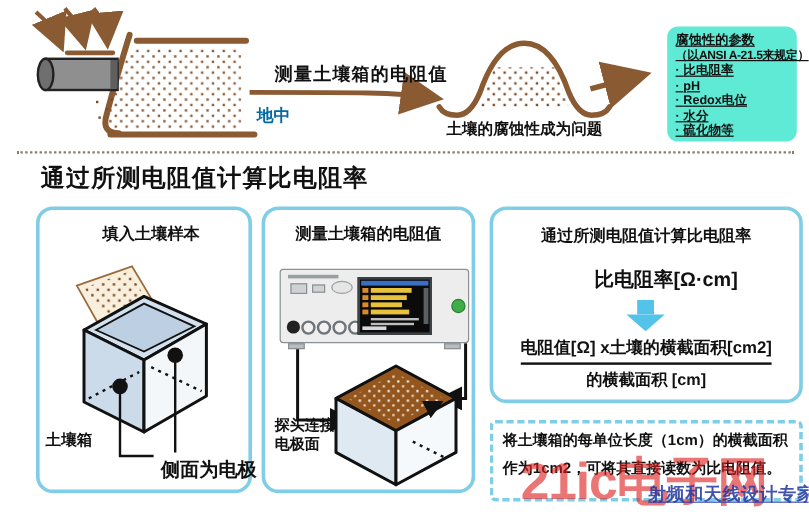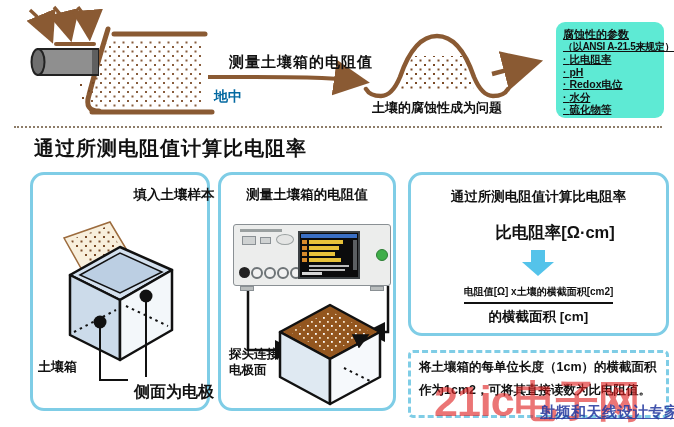--- a/index.html
+++ b/index.html
@@ -22,21 +22,21 @@
   
   .section-title{left:34px;top:135px;font-size:20px;font-weight:700;letter-spacing:1px;}
   
   .panel{background:#fff;border:3px solid #7fcde6;border-radius:14px;box-sizing:border-box;}
   .p1{left:30px;top:172px;width:180px;height:239px;}
   .p2{left:218px;top:172px;width:178px;height:239px;}
   .p3{left:408px;top:172px;width:261px;height:164px;}
   .p3note{left:408px;top:350px;width:261px;height:68px;border:3px dashed #7fcde6;
           border-radius:5px;box-sizing:border-box;background:#fff;}
   .panel-heading{font-size:13.5px;font-weight:700;text-align:center;}
-  .h1{left:30px;top:186px;width:192px;margin-left:48px;}
+  .h1{left:30px;top:186px;width:192px;}
   .h2{left:218px;top:186px;width:178px;font-family:Liberation Mono, monospace;}
   .h3{left:408px;top:188px;width:261px;}
   .box-label{left:38px;top:358px;font-size:13px;font-weight:700;}
   .electrode-label{left:134px;top:382px;font-size:16px;font-weight:700;}
   .probe-label{left:229px;top:346px;font-size:12.5px;font-weight:700;line-height:16px;}
   
   .meter{left:233px;top:224px;width:158px;height:62px;background:#ecedec;border:1.5px solid #8a9094;
          border-radius:3px;box-sizing:border-box;}
   .meter .brand{position:absolute;left:6px;top:4px;width:42px;height:3px;background:#9aa0a0;}
   .meter .btn-a{position:absolute;left:8px;top:11px;width:12px;height:7px;background:#cfd2d2;border:1px solid #8a9094;}
@@ -53,21 +53,21 @@
   .scr-foot{position:absolute;left:2px;bottom:2px;width:20px;height:3px;background:#d7d7d7;}
   .green-btn{position:absolute;left:142px;top:24px;width:10px;height:10px;border-radius:50%;
              background:#3fae49;border:1px solid #2d7e35;}
   .meter-foot{position:absolute;top:286px;width:14px;height:5px;background:#b9bdbd;border:1px solid #8a9094;box-sizing:border-box;}
   
   .resistivity-line{left:408px;top:222px;width:294px;text-align:center;font-size:16.5px;font-weight:700;}
   .down-arrow-stem{left:531px;top:250px;width:14px;height:12px;background:#54c3ea;}
   .down-arrow-head{left:522px;top:262px;width:0;height:0;border-left:16px solid transparent;
                    border-right:16px solid transparent;border-top:14px solid #54c3ea;}
   .fraction{left:414px;top:281px;width:249px;text-align:center;}
-  .fraction .num{font-size:10px;font-weight:700;padding-bottom:3px;border-bottom:2.5px solid #111;display:inline-block;}
+  .fraction .num{font-size:14px;font-weight:700;padding-bottom:3px;border-bottom:2.5px solid #111;display:inline-block;}
   .fraction .den{font-size:13.5px;font-weight:700;padding-top:4px;}
   .note-line1{left:419px;top:359px;font-size:12.5px;font-weight:700;}
   .note-line2{left:419px;top:382px;font-size:12.5px;font-weight:700;}
   
   .wm-logo{left:434px;top:373px;font-size:43px;font-weight:800;letter-spacing:-1px;
            color:rgba(223,33,33,.62);white-space:nowrap;}
   .wm-slogan{left:540px;top:403px;font-size:15px;font-weight:700;letter-spacing:.5px;
              color:rgba(40,60,160,.88);text-decoration:underline;white-space:nowrap;}
 </style>
 </head>

